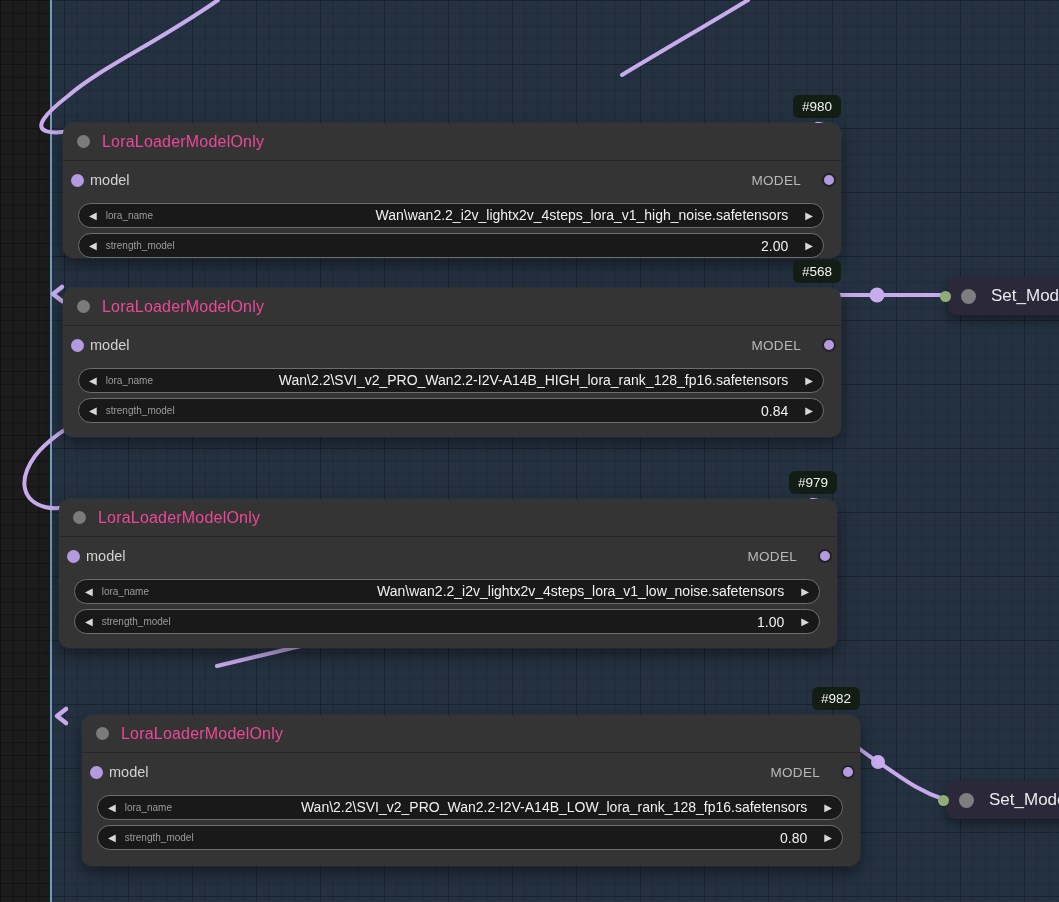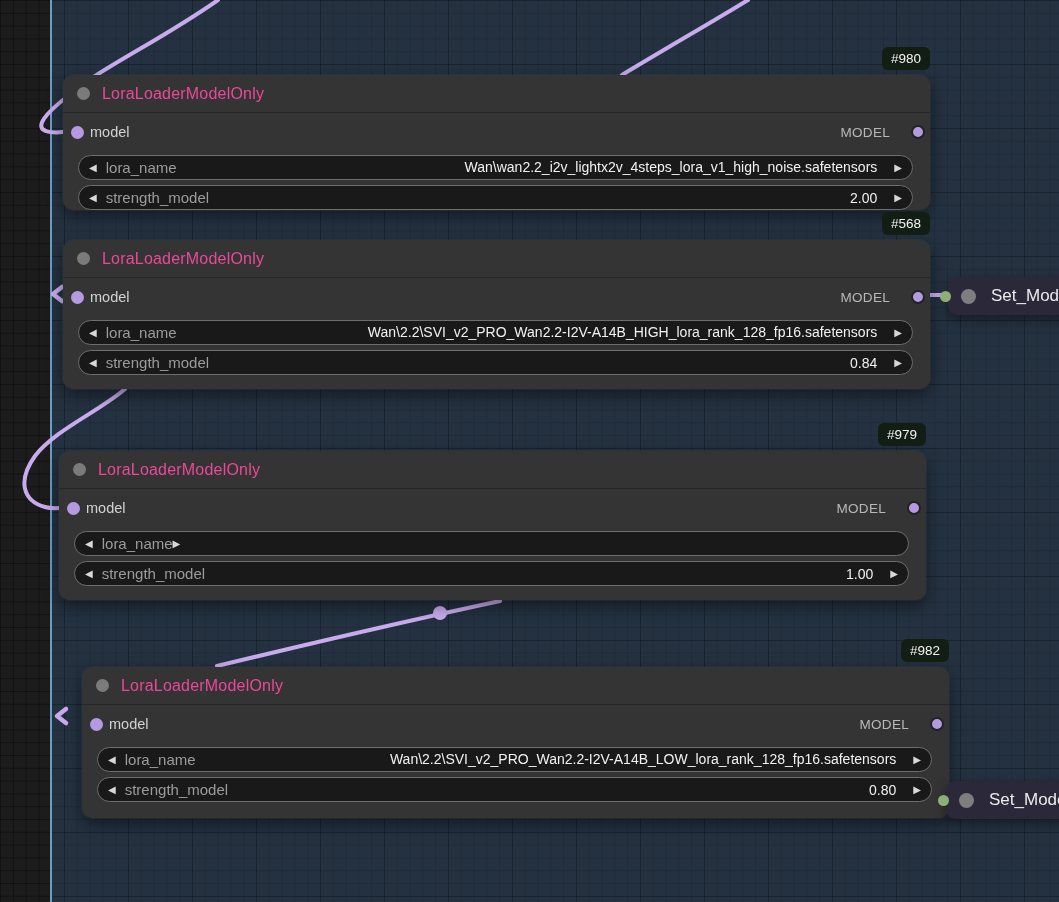--- a/index.html
+++ b/index.html
@@ -19,22 +19,22 @@
     background-color:#1c1c1c;
     background-image:
       linear-gradient(rgba(0,0,0,0.35) 1px, transparent 1px),
       linear-gradient(90deg, rgba(0,0,0,0.35) 1px, transparent 1px);
     background-size:12.8px 12.8px;
   }
   .blueline{position:absolute;left:50px;top:0;width:2px;height:902px;background:#6c9dc2;z-index:0;}
   #links{position:absolute;left:0;top:0;z-index:1;}
 
   .node{
-    position:absolute;width:867px;background:#343434;border-radius:10px;z-index:2;
-    box-shadow:0 6px 16px rgba(0,0,0,0.45);outline:1px solid rgba(255,255,255,0.04);
+    position:absolute;width:778px;background:#343434;border-radius:10px;z-index:2;
+    box-shadow:0 6px 16px rgba(0,0,0,0.45);outline:1px solid rgba(255,255,255,0.04);margin-top:48px;
   }
   #n980{left:63px;top:75px;height:135px;}
   #n981{left:63px;top:240px;height:149px;}
   #n979{left:59px;top:451px;height:149px;border-radius:10px;}
   #n982{left:82px;top:667px;height:151px;}
 
   .badge{
     position:absolute;top:-28px;right:0;background:#121d13;color:#f3f3f3;
     font-size:13.5px;line-height:17px;padding:3px 9px;border-radius:6px;white-space:nowrap;
   }
@@ -47,21 +47,21 @@
     height:34px;padding:2px 40px 0 27px;}
   .in-dot{position:absolute;left:8px;top:50%;margin-top:-5.5px;width:13px;height:13px;border-radius:50%;background:#b49ae0;}
   .in-label{color:#d2d2d2;font-size:14.5px;}
   .out-label{color:#b8b8b8;font-size:13.5px;letter-spacing:0.3px;}
   .out-dot{position:absolute;right:5px;top:50%;margin-top:-6px;width:10px;height:10px;border-radius:50%;
     background:#b49ae0;border:2px solid #232323;}
 
   .widget{display:flex;align-items:center;height:25px;margin:5.5px 17px 0 15px;
     background:#191919;border:1px solid #6e6e6e;border-radius:13px;padding:0 10px;box-sizing:border-box;}
   .warrow{color:#d8d8d8;font-size:10px;line-height:25px;flex:0 0 auto;}
-  .wname{color:#9c9c9c;font-size:15px;margin-left:9px;white-space:nowrap;}
+  .wname{color:#9c9c9c;font-size:10px;margin-left:9px;white-space:nowrap;}
   .wvalue{color:#f1f1f1;font-size:14px;margin-left:auto;padding-right:17px;white-space:nowrap;}
 
   .setnode{position:absolute;width:170px;height:38px;background:#2b2939;border-radius:9px;z-index:2;
     display:flex;align-items:center;padding-left:13px;box-sizing:border-box;
     box-shadow:0 5px 12px rgba(0,0,0,0.4);}
   #set1{left:948px;top:277px;}
   #set2{left:946px;top:781px;}
   .green-dot{position:absolute;left:-8px;top:13.5px;width:11px;height:11px;border-radius:50%;background:#8fae77;}
   .set-dot{width:15px;height:15px;border-radius:50%;background:#7e7e7e;flex:0 0 auto;}
   .set-label{color:#ebebeb;font-size:17px;margin-left:15px;white-space:nowrap;}
@@ -148,20 +148,21 @@
   </div>
   <div class="slotrow">
     <div class="in-dot"></div>
     <div class="in-label">model</div>
     <div class="out-label">MODEL</div>
     <div class="out-dot"></div>
   </div>
   <div class="widget">
     <span class="warrow">◀</span>
     <span class="wname">lora_name</span>
+    <span class="wvalue">Wan\wan2.2_i2v_lightx2v_4steps_lora_v1_low_noise.safetensors</span>
     <span class="warrow">▶</span>
   </div>
   <div class="widget">
     <span class="warrow">◀</span>
     <span class="wname">strength_model</span>
     <span class="wvalue">1.00</span>
     <span class="warrow">▶</span>
   </div>
 </div>
 

